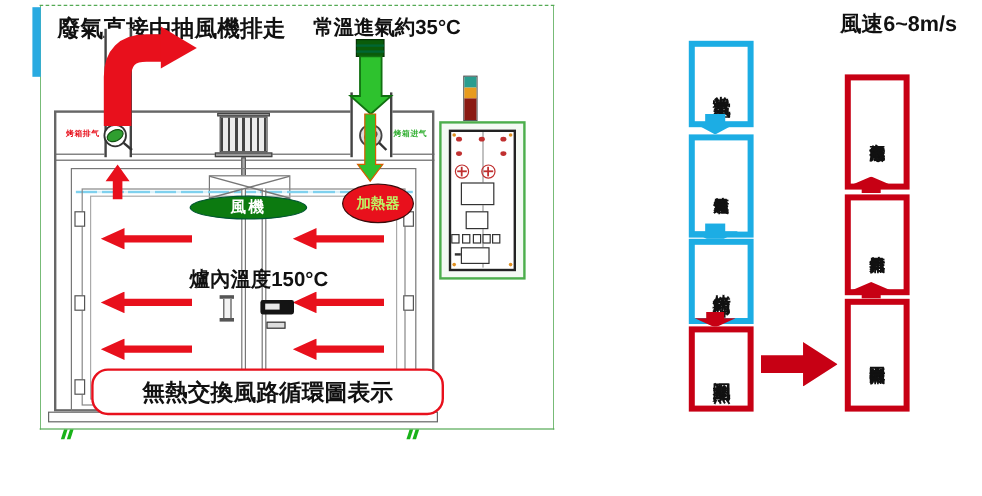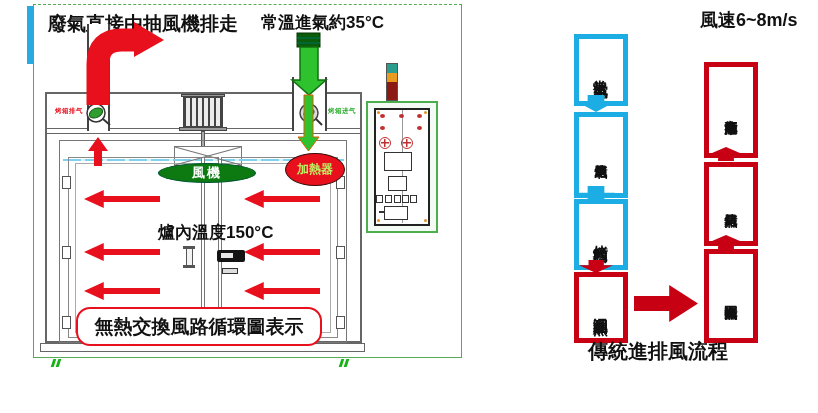--- a/index.html
+++ b/index.html
@@ -41,21 +41,21 @@
       color:#fff;font-weight:700;font-size:13px;letter-spacing:2px;}
   .heater-ellipse{left:285px;top:153px;width:60px;height:33px;border-radius:50%;background:#e8101c;
       border:1.5px solid #3a0b0b;display:flex;align-items:center;justify-content:center;
       color:#bef264;font-weight:700;font-size:12px;}
 
   
   .larrow{position:absolute;width:76px;height:18px;background:#e8101c;
       clip-path:polygon(0 50%,26% 0,26% 33%,100% 33%,100% 67%,26% 67%,26% 100%);}
 
   
-  .caption-bubble{left:76px;top:307px;width:246px;height:39px;border:2px solid #e8101c;border-radius:14px;
+  .caption-bubble{left:76px;top:307px;width:294px;height:39px;border:2px solid #e8101c;border-radius:14px;
       background:#fff;display:flex;align-items:center;justify-content:center;
       font-weight:600;font-size:19px;white-space:nowrap;}
 
   
   .thermo{left:183px;top:246px;width:12px;height:22px;display:flex;flex-direction:column;align-items:center;}
   .thermo .bar{width:12px;height:3px;background:#555;}
   .thermo .stem{width:5px;flex:1;background:#f3f3f3;border-left:1.5px solid #555;border-right:1.5px solid #555;}
   .handle{left:217px;top:250px;width:28px;height:12px;background:#141414;border-radius:2px;}
   .handle-slot{left:221px;top:253px;width:12px;height:5px;background:#e8e8e8;}
   .latch{left:222px;top:268px;width:16px;height:6px;border:1.5px solid #333;background:#ddd;}
@@ -236,14 +236,13 @@
   <div class="fbox hot f15" style="top:272px;height:61px;">迴圈加熱</div>
 
   <div class="fbox hot rcol f13" style="top:62px;height:86px;">高能廢氣排放</div>
   <div class="uarrow" style="top:147px;"></div>
   <div class="fbox hot rcol f13" style="top:162px;height:74px;">烤箱排氣口</div>
   <div class="uarrow" style="top:235px;"></div>
   <div class="fbox hot rcol f13" style="top:249px;height:84px;">不間斷排氣</div>
 
   <div class="abs big-rarrow"></div>
 
-  <div class="txt" style="left:588px;top:338px;font-size:20px;">傳統進排風流程</div>
 </div>
 
 </body></html>

